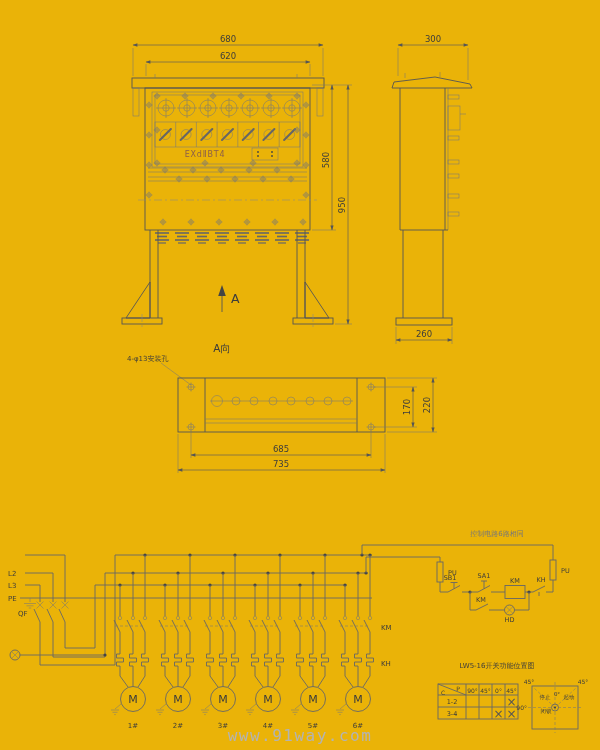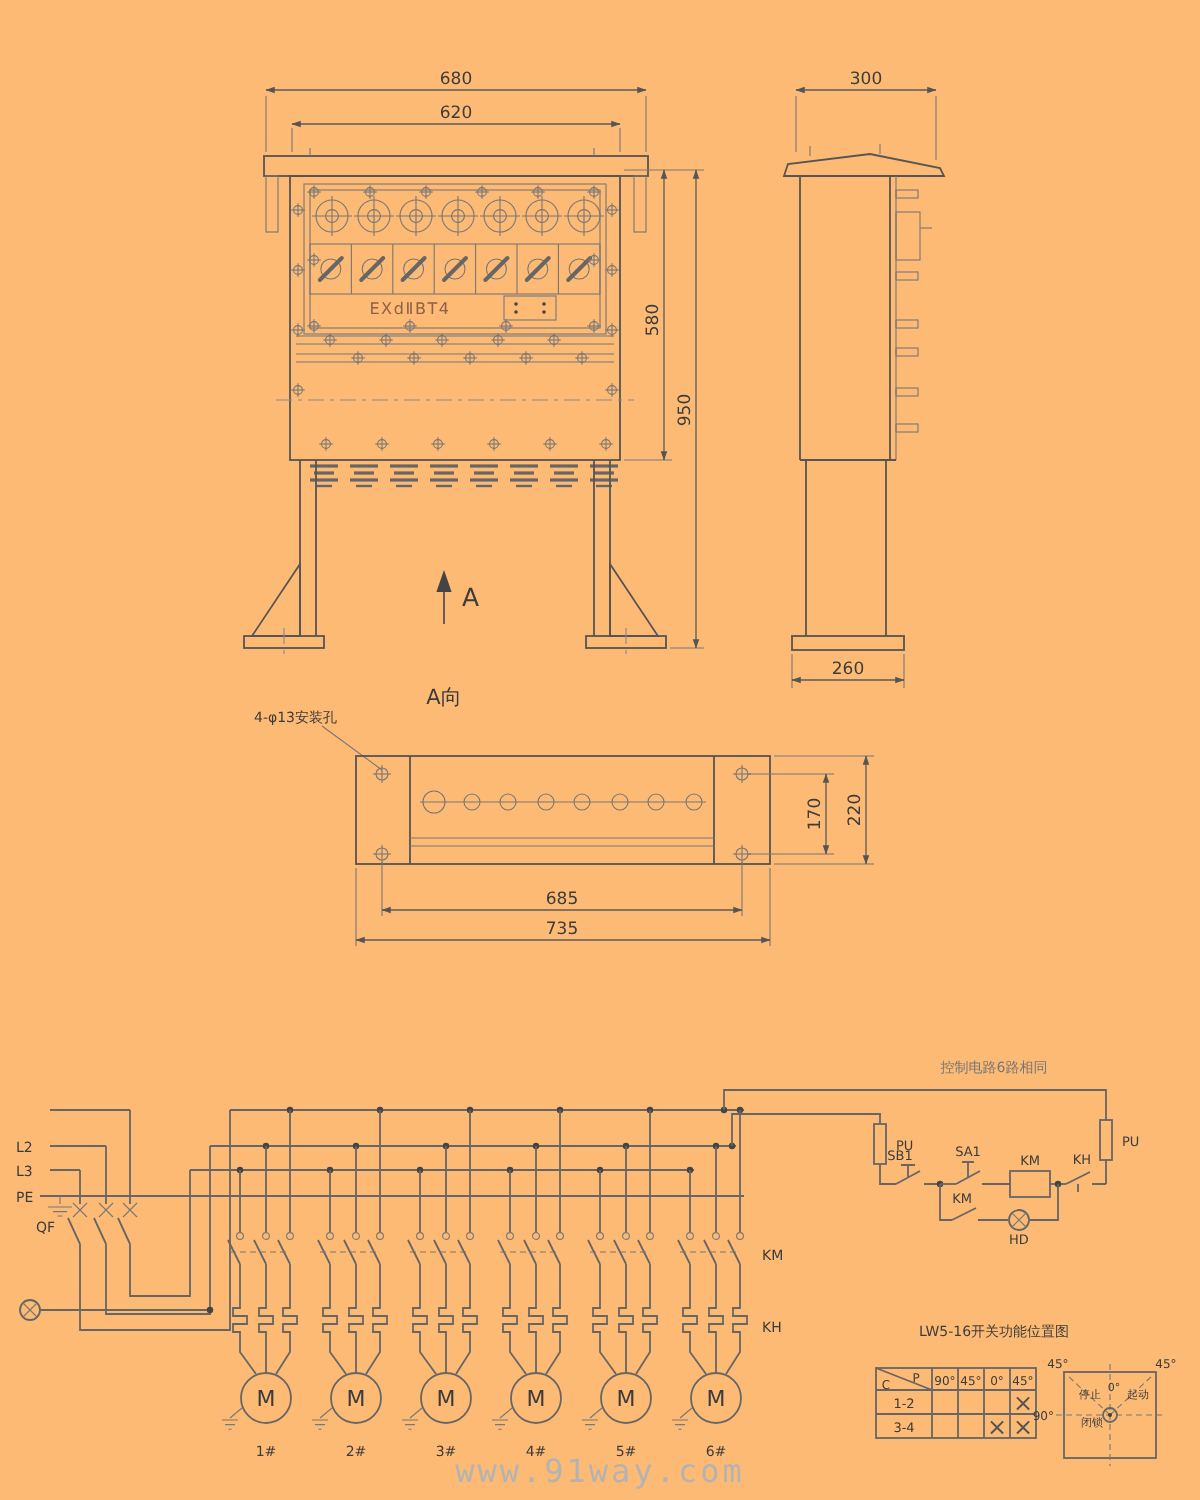--- a/index.html
+++ b/index.html
@@ -1,16 +1,16 @@
 <!DOCTYPE html>
 <html><head>
 <meta charset="utf-8">
 <style>
   html,body{margin:0;padding:0;background:#fff;}
-  .stage{position:relative;width:600px;height:750px;background:#fdba74;overflow:hidden;}
+  .stage{position:relative;width:600px;height:750px;background:#eab308;overflow:hidden;}
   svg{display:block;}
   .ln{stroke:#555;stroke-width:0.9;fill:none;}
   .lt{stroke:#777;stroke-width:0.55;fill:none;}
   .dim{stroke:#5a5a5a;stroke-width:0.65;fill:none;}
   .cl{stroke:#8a8a8a;stroke-width:0.55;fill:none;stroke-dasharray:8 3 2 3;}
   .dsh{stroke-dasharray:3 2;}
   .sw{stroke:#666;stroke-width:0.9;fill:none;}
   .jd{fill:#444;stroke:none;}
   text{font-family:"DejaVu Sans","Liberation Sans",sans-serif;fill:#3c3c3c;}
   .t8{font-size:8.5px;}

